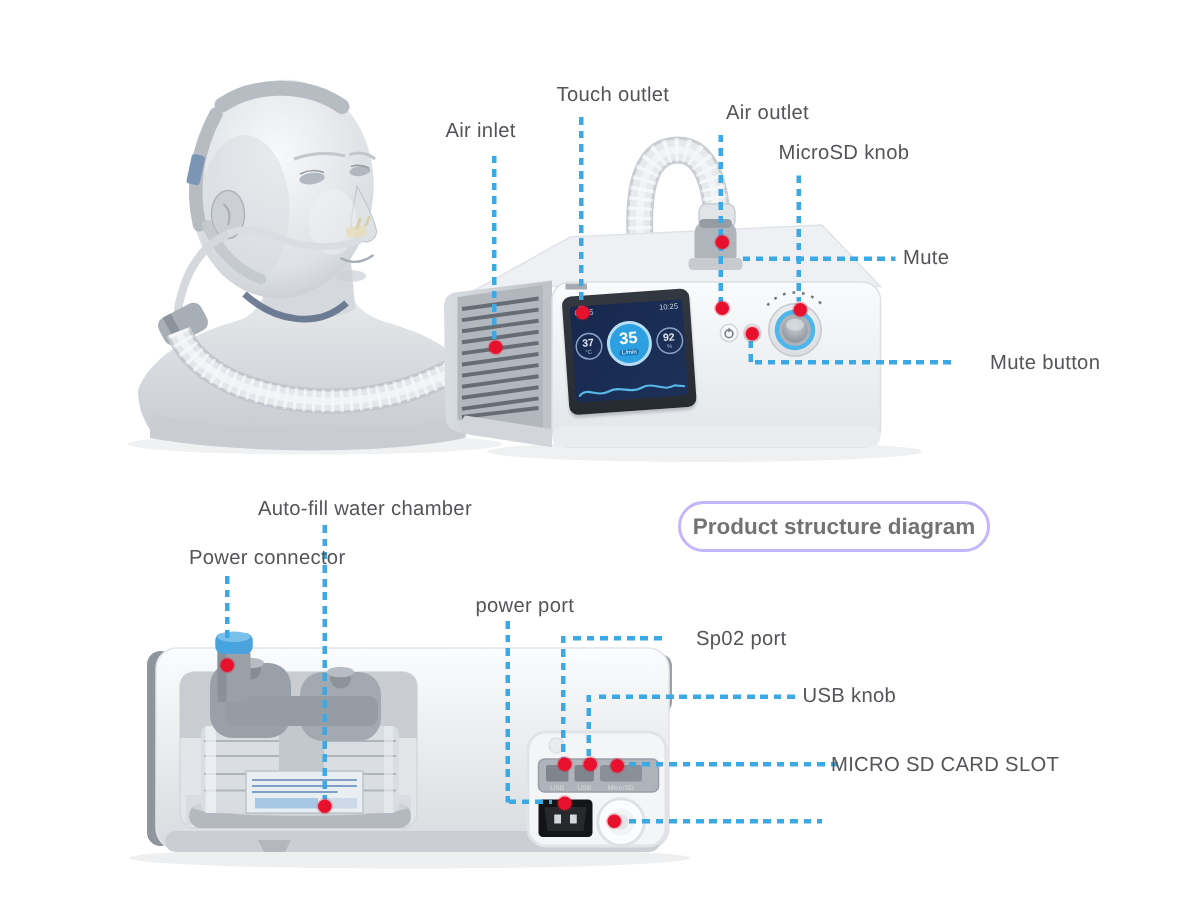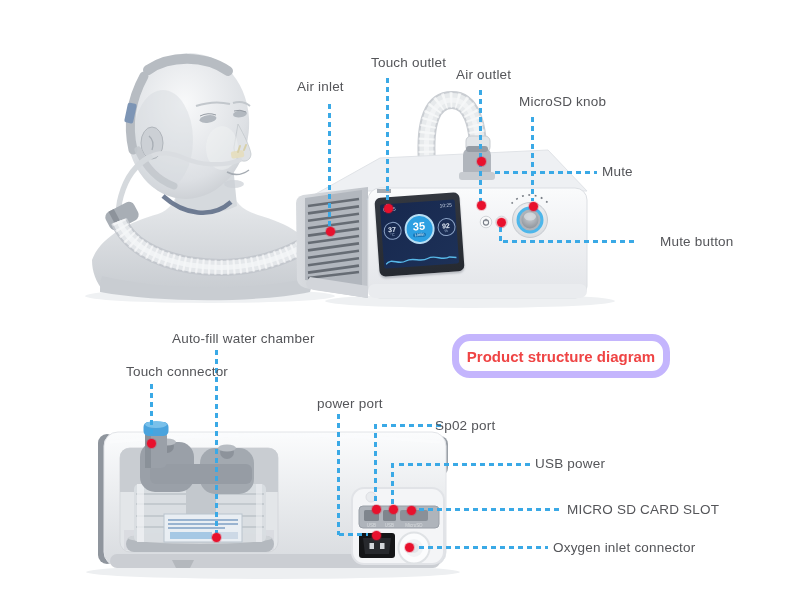--- a/index.html
+++ b/index.html
@@ -6,23 +6,23 @@
   .scene{position:relative;width:800px;height:600px;background:#ffffff;overflow:hidden;
          font-family:"Liberation Sans",sans-serif;}
   svg{position:absolute;left:0;}
   .lbl{position:absolute;font-size:13.5px;color:#545559;letter-spacing:.2px;white-space:nowrap;z-index:30;}
   .vline{position:absolute;width:3px;z-index:20;
          background:repeating-linear-gradient(to bottom,#3aa9e6 0 5px,transparent 5px 9px);}
   .hline{position:absolute;height:3px;z-index:20;
          background:repeating-linear-gradient(to right,#3aa9e6 0 5px,transparent 5px 9px);}
   .dot{position:absolute;width:9px;height:9px;border-radius:50%;background:#e8112d;
        box-shadow:0 0 0 1px rgba(232,17,45,.25);z-index:25;}
-  .badge{position:absolute;left:452px;top:334px;width:204px;height:30px;border:7px solid #c4b5fd;
+  .badge{position:absolute;left:452px;top:334px;width:204px;height:30px;border:2px solid #c4b5fd;
          border-radius:18px;display:flex;align-items:center;justify-content:center;
-         font-size:15px;font-weight:bold;color:#ef4444;z-index:30;background:#fff;}
+         font-size:15px;font-weight:bold;color:#737373;z-index:30;background:#fff;}
   
   .screenbox{position:absolute;left:377px;top:195px;width:85px;height:79px;z-index:10;
              transform:rotate(-4deg);transform-origin:50% 50%;}
   .bezel{position:absolute;inset:0;background:linear-gradient(#33373f,#262a31);border-radius:6px;
          box-shadow:0 2px 2px rgba(120,126,134,.4);}
   .lcd{position:absolute;left:5px;top:7px;width:75px;height:64px;border-radius:2px;
        background:linear-gradient(135deg,#17284e,#1d3158);overflow:hidden;}
   .statusbar{position:absolute;top:1px;left:3px;right:3px;height:8px;display:flex;
              justify-content:space-between;align-items:center;font-size:5px;color:#c9d4e6;}
   .dials{position:absolute;top:12px;left:0;right:0;display:flex;justify-content:center;
@@ -209,21 +209,21 @@
   </div>
 
   <div class="lbl" style="left:297px;top:79px">Air inlet</div>
   <div class="vline" style="left:328px;top:104px;height:124px"></div>
   <div class="dot" style="left:326px;top:227px"></div>
 
   <div class="lbl" style="left:371px;top:55px">Touch outlet</div>
   <div class="vline" style="left:386px;top:78px;height:127px"></div>
   <div class="dot" style="left:384px;top:204px"></div>
 
-  <div class="lbl" style="left:456px;top:67px">Air outlet</div>
+  <div class="lbl" style="left:484px;top:67px">Air outlet</div>
   <div class="vline" style="left:479px;top:90px;height:112px"></div>
   <div class="dot" style="left:477px;top:157px"></div>
   <div class="dot" style="left:477px;top:201px"></div>
 
   <div class="lbl" style="left:519px;top:94px">MicroSD knob</div>
   <div class="vline" style="left:531px;top:117px;height:84px"></div>
   <div class="dot" style="left:529px;top:202px"></div>
 
   <div class="lbl" style="left:602px;top:164px">Mute</div>
   <div class="hline" style="left:495px;top:171px;width:102px"></div>
@@ -310,44 +310,43 @@
         <rect x="380" y="213" width="4.5" height="6" fill="#d4d7db"></rect>
       </g>
       <g>
         <circle cx="414" cy="218" r="15.5" fill="#fbfcfd" stroke="#dfe2e5" stroke-width="2"></circle>
         <circle cx="414" cy="218" r="9" fill="#f1f3f5"></circle>
         <circle cx="414" cy="218" r="5" fill="#e2e5e9"></circle>
       </g>
     </g>
   </svg>
 
-  <div class="lbl" style="left:126px;top:364px">Touch connector</div>
+  <div class="lbl" style="left:126px;top:364px">Power connector</div>
   <div class="vline" style="left:150px;top:384px;height:54px"></div>
   <div class="dot" style="left:147px;top:439px"></div>
 
   <div class="lbl" style="left:172px;top:331px">Auto-fill water chamber</div>
   <div class="vline" style="left:215px;top:350px;height:183px"></div>
   <div class="dot" style="left:212px;top:533px"></div>
 
   <div class="lbl" style="left:317px;top:396px">power port</div>
   <div class="vline" style="left:337px;top:414px;height:121px"></div>
   <div class="hline" style="left:339px;top:533px;width:29px"></div>
   <div class="dot" style="left:372px;top:531px"></div>
 
-  <div class="lbl" style="left:435px;top:418px">Sp02 port</div>
+  <div class="lbl" style="left:464px;top:418px">Sp02 port</div>
   <div class="hline" style="left:382px;top:424px;width:61px"></div>
   <div class="vline" style="left:374px;top:424px;height:82px"></div>
   <div class="dot" style="left:372px;top:505px"></div>
 
-  <div class="lbl" style="left:535px;top:456px">USB power</div>
+  <div class="lbl" style="left:535px;top:456px">USB knob</div>
   <div class="hline" style="left:399px;top:463px;width:131px"></div>
   <div class="vline" style="left:391px;top:463px;height:43px"></div>
   <div class="dot" style="left:389px;top:505px"></div>
 
-  <div class="lbl" style="left:567px;top:502px">MICRO SD CARD SLOT</div>
+  <div class="lbl" style="left:554px;top:502px">MICRO SD CARD SLOT</div>
   <div class="hline" style="left:419px;top:508px;width:143px"></div>
   <div class="dot" style="left:407px;top:506px"></div>
 
-  <div class="lbl" style="left:553px;top:540px">Oxygen inlet connector</div>
   <div class="hline" style="left:419px;top:546px;width:129px"></div>
   <div class="dot" style="left:405px;top:543px"></div>
 
 </div>
 
 </body></html>

